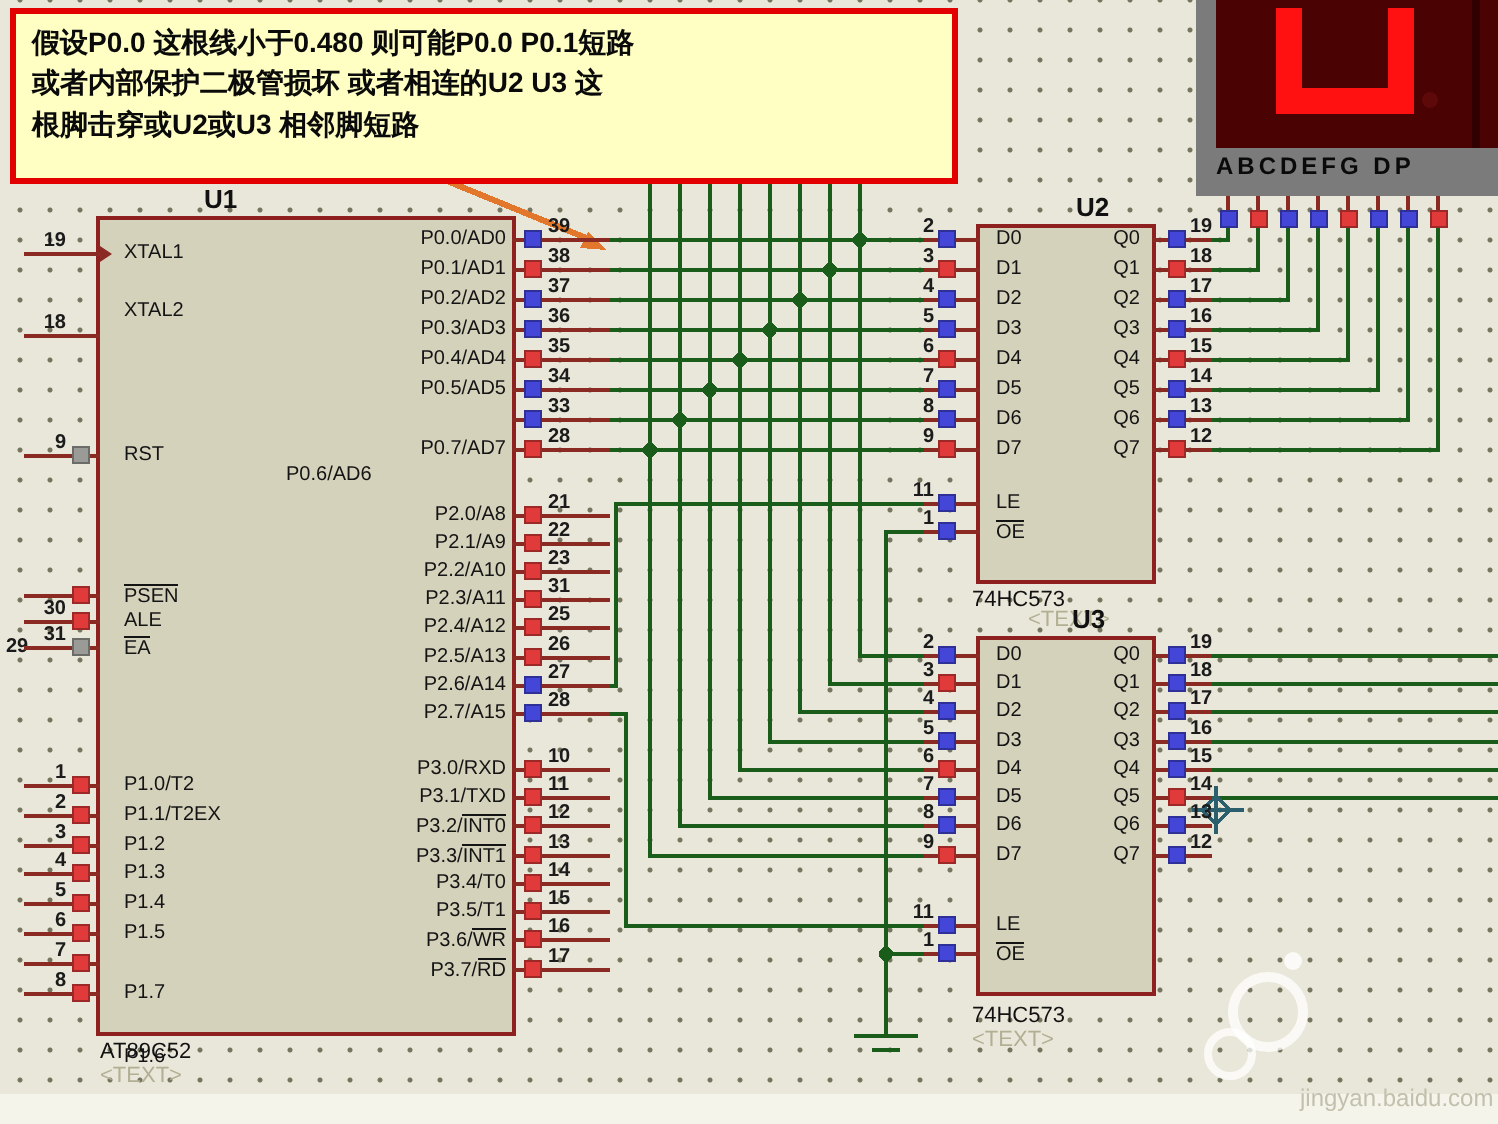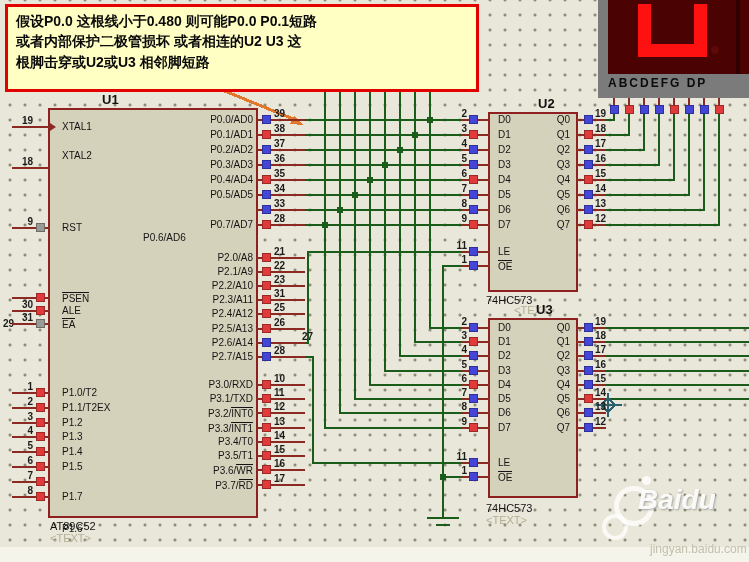--- a/index.html
+++ b/index.html
@@ -209,21 +209,21 @@
       <div class="plabel" style="left: 143px; top: 294px; width: 110px; text-align: right;">P2.3/A11</div>
       <div class="pstub" style="left: 256px; top: 313px; width: 49px; background: rgb(138, 42, 34);"></div>
       <div class="pnum" style="left: 274px; top: 302px;">25</div>
       <div class="psq" style="left: 262px; top: 309px; background: rgb(224, 58, 58);"></div>
       <div class="plabel" style="left: 143px; top: 308px; width: 110px; text-align: right;">P2.4/A12</div>
       <div class="pstub" style="left: 256px; top: 328px; width: 49px; background: rgb(138, 42, 34);"></div>
       <div class="pnum" style="left: 274px; top: 317px;">26</div>
       <div class="psq" style="left: 262px; top: 324px; background: rgb(224, 58, 58);"></div>
       <div class="plabel" style="left: 143px; top: 323px; width: 110px; text-align: right;">P2.5/A13</div>
       <div class="pstub" style="left: 256px; top: 342px; width: 49px; background: rgb(138, 42, 34);"></div>
-      <div class="pnum" style="left: 274px; top: 331px; margin-left: 28px;">27</div>
+      <div class="pnum" style="left: 274px; top: 331px;">27</div>
       <div class="psq" style="left: 262px; top: 338px; background: rgb(68, 70, 216);"></div>
       <div class="plabel" style="left: 143px; top: 337px; width: 110px; text-align: right;">P2.6/A14</div>
       <div class="pstub" style="left: 256px; top: 356px; width: 49px; background: rgb(138, 42, 34);"></div>
       <div class="pnum" style="left: 274px; top: 345px;">28</div>
       <div class="psq" style="left: 262px; top: 352px; background: rgb(68, 70, 216);"></div>
       <div class="plabel" style="left: 143px; top: 351px; width: 110px; text-align: right;">P2.7/A15</div>
       <div class="pstub" style="left: 256px; top: 384px; width: 49px; background: rgb(138, 42, 34);"></div>
       <div class="pnum" style="left: 274px; top: 373px;">10</div>
       <div class="psq" style="left: 262px; top: 380px; background: rgb(224, 58, 58);"></div>
       <div class="plabel" style="left: 143px; top: 379px; width: 110px; text-align: right;">P3.0/RXD</div>
@@ -442,17 +442,16 @@
       <div class="dpin-stub" style="left: 718px; top: 98px;"></div>
       <div class="psq" style="position: absolute; left: 715px; top: 105px; background: rgb(224, 58, 58);"></div>
     </div>
 
   <div id="bottom-strip"></div>
 
   <div id="watermark">
     <div class="wm-ring" style="left:14px;top:24px;width:30px;height:30px;"></div>
     <div class="wm-ring" style="left:2px;top:52px;width:18px;height:18px;border-width:4px;"></div>
     <div class="wm-dot" style="left:42px;top:14px;width:9px;height:9px;"></div>
-    <div id="wm-brand">Baidu</div>
     <div id="wm-url">jingyan.baidu.com</div>
   </div>
 
 </div>
 
 </body></html>

